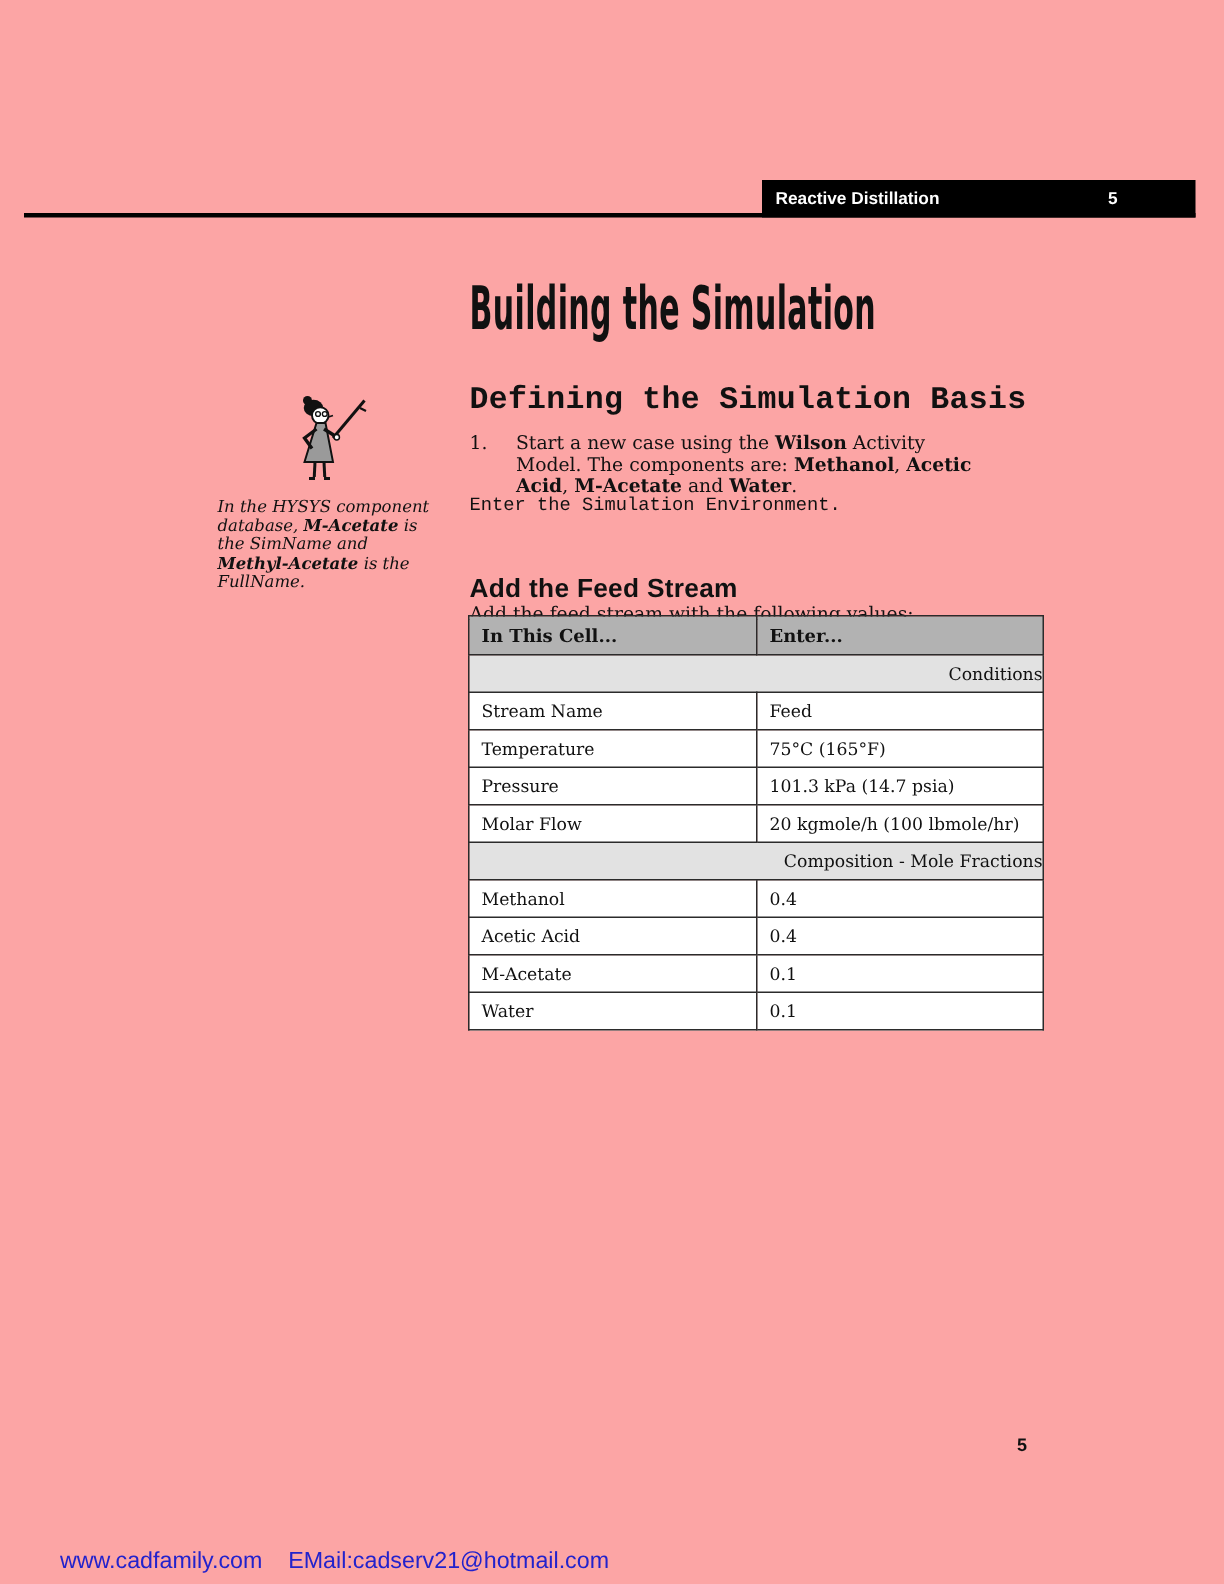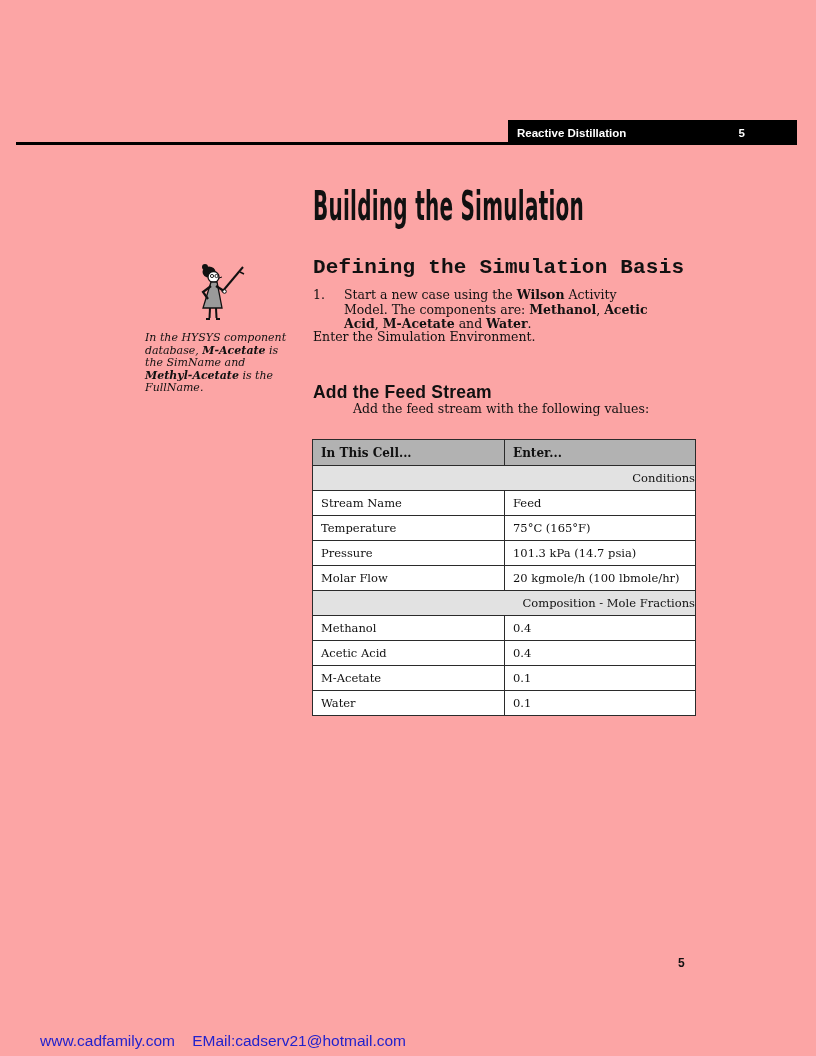--- a/index.html
+++ b/index.html
@@ -36,34 +36,34 @@
     font-family:"Liberation Sans", sans-serif; font-weight:800; font-size:17.5px;
     letter-spacing:0.2px; white-space:nowrap;
   }
 
   .body-text { font-size:12.5px; line-height:14.5px; }
 
   .step { position:absolute; left:313px; top:288px; width:360px; display:flex; }
   .step .num { width:31px; flex:none; }
   .step .txt { width:315px; }
 
-  .para-env   { position:absolute; left:313px; top:330px; }
-  .para-intro { position:absolute; left:313px; top:402px;margin-left:40px; }
+  .para-env   { position:absolute; left:313px; top:330px;font-family:Liberation Mono, monospace; }
+  .para-intro { position:absolute; left:313px; top:402px; }
 
   
   .margin-figure { position:absolute; left:186px; top:262px; width:64px; height:64px; }
   .margin-note {
     position:absolute; left:145px; top:332px; width:142px;
     font-style:italic; font-size:11px; line-height:12.6px;
   }
   .b { font-weight:bold; }
 
   
   .feed-table {
-    position:absolute; left:312px; top:439px; width:384px;
+    position:absolute; left:312px; top:410px; width:384px;
     border-collapse:collapse; font-size:11.5px;
   }
   .feed-table td, .feed-table th {
     border:1px solid #2b2b2b; padding:0 0 0 8px; text-align:left; vertical-align:middle;
   }
   .feed-table th { height:25px; background:#b2b2b2; font-size:12px; font-weight:bold; }
   .feed-table td { height:24px; background:#ffffff; font-weight:normal; }
   .feed-table td.section { background:#e2e2e2;text-align:right; }
   .feed-table col.c1 { width:192px; }
 

